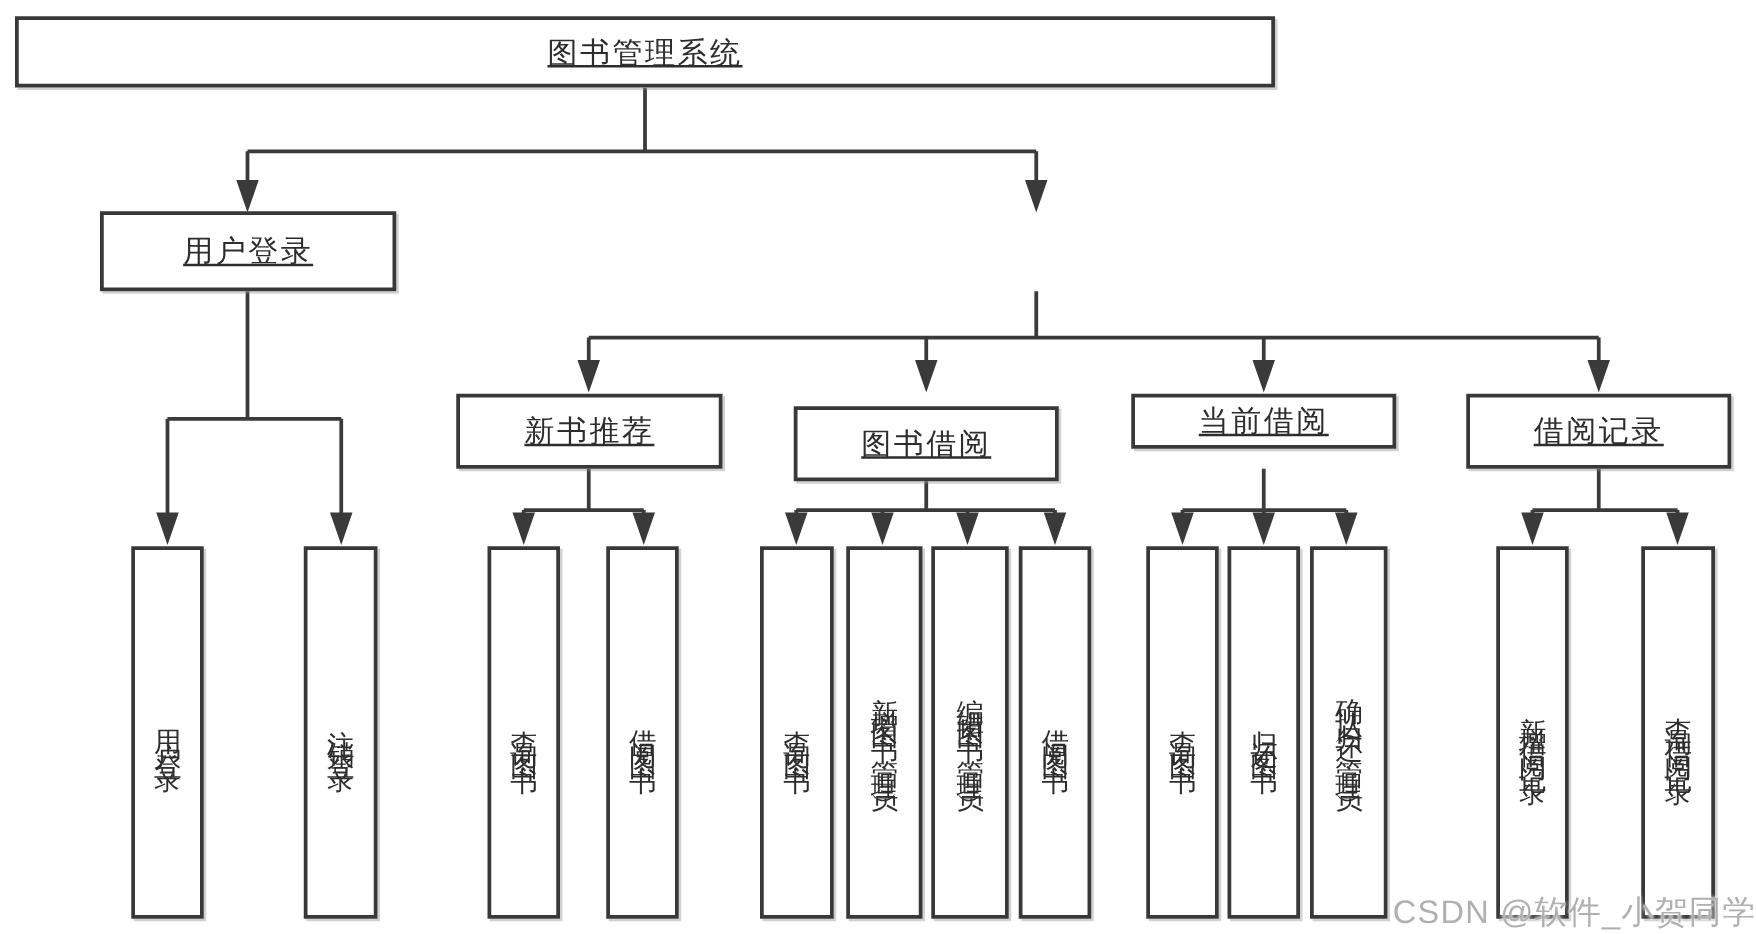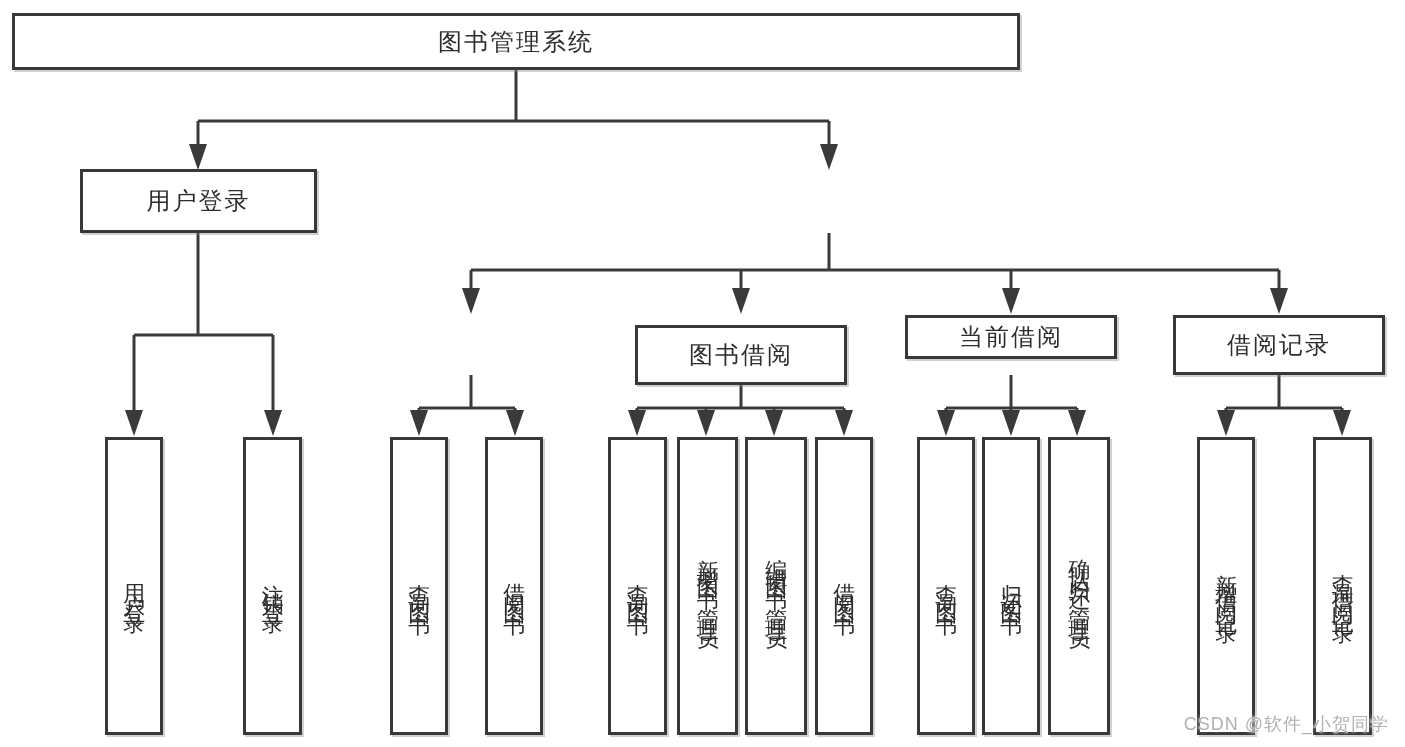--- a/index.html
+++ b/index.html
@@ -6,27 +6,27 @@
   .canvas{
     position:relative;width:1405px;height:747px;background:#ffffff;
     font-family:"Liberation Sans",sans-serif;color:#2d2d2d;overflow:hidden;
   }
   .connectors{position:absolute;left:0;top:0;width:1405px;height:747px;}
   .box{
     position:absolute;box-sizing:border-box;background:#ffffff;
     border:3px solid #383838;display:flex;align-items:center;justify-content:center;
     box-shadow:2px 2px 0 rgba(140,140,140,.4);
   }
-  .h-label{font-size:24px;letter-spacing:2px;white-space:nowrap;}
+  .h-label{font-size:24px;letter-spacing:2px;white-space:nowrap;text-decoration:underline;}
   .v-label{
     writing-mode:vertical-rl;text-orientation:mixed;
     font-size:22px;letter-spacing:10px;line-height:1.2;white-space:nowrap;
   }
   .watermark{
-    position:absolute;top:712px;right:16px;font-size:18px;letter-spacing:1px;
+    position:absolute;top:712px;right:0;font-size:26px;letter-spacing:1px;
     color:#b0b0b0;text-shadow:0 0 4px #fff,0 0 2px #fff;white-space:nowrap;
   }
 </style>
 </head>
 <body>
 
 <div class="canvas">
 
   <svg class="connectors" viewBox="0 0 1405 747" xmlns="http://www.w3.org/2000/svg">
     <path fill="none" stroke="#3a3a3a" stroke-width="3" d="M516 70 V121 M198 121 H829 M198 121 V150 M829 121 V150
@@ -58,20 +58,23 @@
   </svg>
 
   <div class="box" style="left:12px;top:13px;width:1008px;height:57px">
     <span class="h-label">图书管理系统</span>
   </div>
 
   <div class="box" style="left:80px;top:169px;width:237px;height:64px">
     <span class="h-label">用户登录</span>
   </div>
 
+  <div class="box" style="left:365px;top:315px;width:213px;height:60px">
+    <span class="h-label">新书推荐</span>
+  </div>
   <div class="box" style="left:635px;top:325px;width:212px;height:60px">
     <span class="h-label">图书借阅</span>
   </div>
   <div class="box" style="left:905px;top:315px;width:212px;height:44px">
     <span class="h-label">当前借阅</span>
   </div>
   <div class="box" style="left:1173px;top:315px;width:212px;height:60px">
     <span class="h-label">借阅记录</span>
   </div>
 

